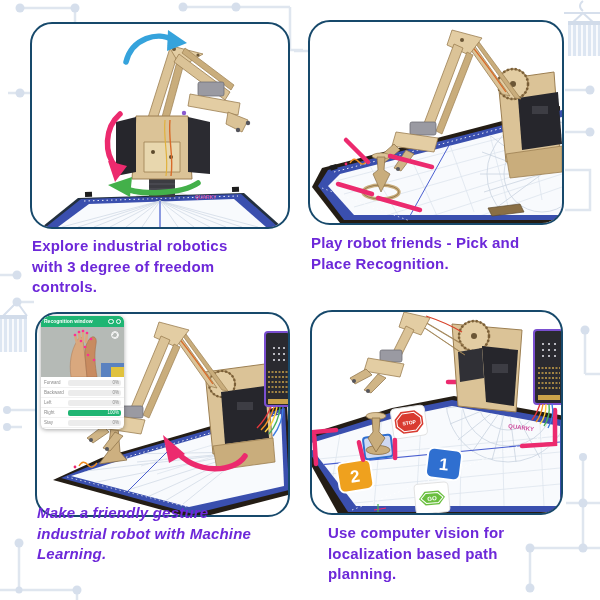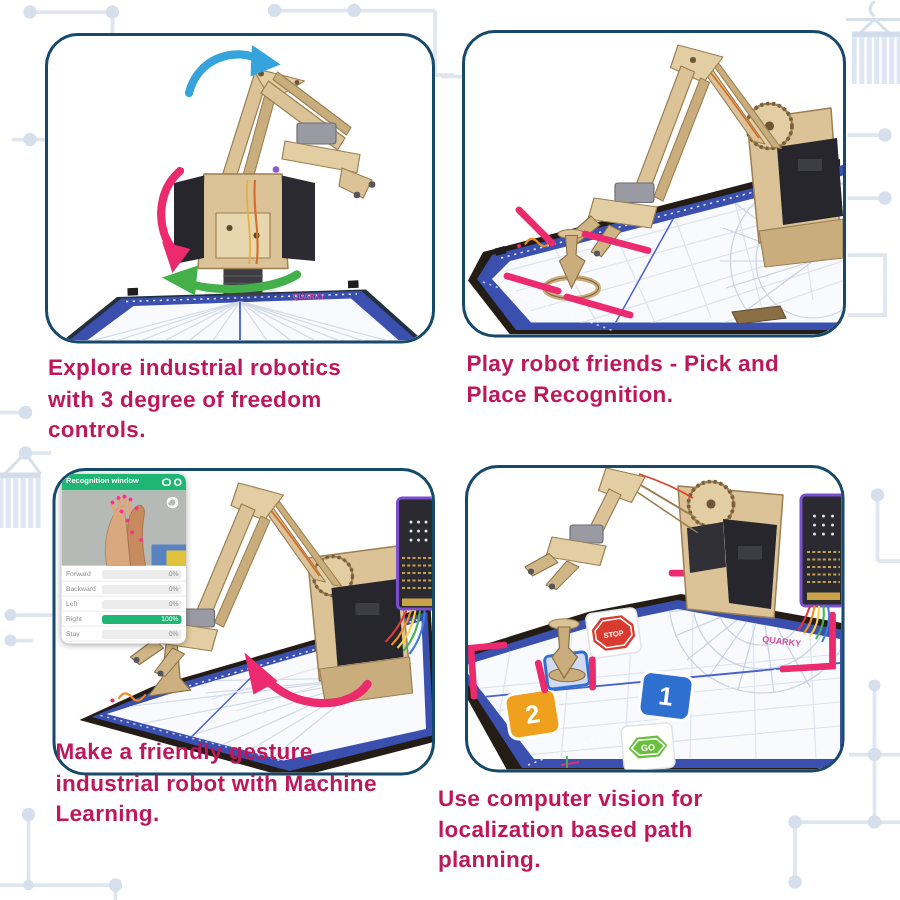--- a/index.html
+++ b/index.html
@@ -11,27 +11,27 @@
   .panel{
     position:absolute;background:#fff;border:2.5px solid #17496b;
     border-radius:22px;overflow:hidden;z-index:1;box-sizing:border-box;
   }
   .panel svg{position:absolute;left:0;top:0;}
   #panel-explore{left:30px;top:22px;width:260px;height:207px;}
   #panel-play{left:308px;top:20px;width:256px;height:205px;}
   #panel-gesture{left:35px;top:312px;width:255px;height:205px;}
   #panel-vision{left:310px;top:310px;width:253px;height:205px;}
   .caption{
-    position:absolute;z-index:1;color:#be185d;font-size:15px;
+    position:absolute;z-index:1;color:#6d28d9;font-size:15px;
     line-height:20.5px;font-weight:600;letter-spacing:.2px;white-space:nowrap;
   }
   #cap-explore{left:32px;top:236px;}
   #cap-play{left:311px;top:233px;}
-  #cap-gesture{left:37px;top:492px;}
-  #cap-vision{left:292px;top:523px;}
+  #cap-gesture{left:37px;top:503px;font-style:italic;}
+  #cap-vision{left:328px;top:523px;}
   
   .gwin{
     position:absolute;left:4px;top:2px;width:83px;z-index:3;background:#fff;
     border-radius:5px;box-shadow:0 1px 4px rgba(0,0,0,.35);overflow:hidden;
   }
   .gwin-head{
     height:11px;background:#1fb573;display:flex;align-items:center;
     padding:0 3px;border-radius:5px 5px 0 0;
   }
   .gwin-title{flex:1;color:#fff;font-size:5px;font-weight:700;line-height:11px;

